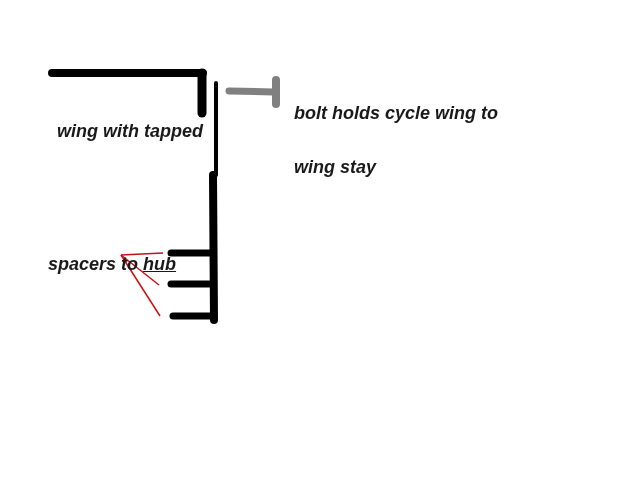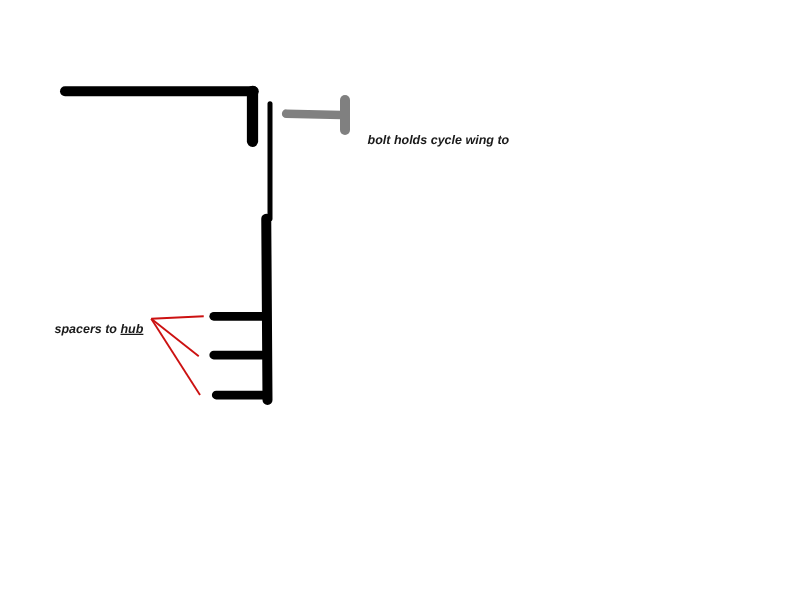--- a/index.html
+++ b/index.html
@@ -3,21 +3,21 @@
   <meta charset="utf-8">
   <style>
     html, body { margin: 0; padding: 0; }
     body { width: 640px; height: 480px; background: #ffffff; position: relative; overflow: hidden; }
     .canvas { position: absolute; left: 0; top: 0; width: 640px; height: 480px; }
     .label {
       position: absolute;
       font-family: "Liberation Sans", sans-serif;
       font-weight: bold;
       font-style: italic;
-      font-size: 10px;
+      font-size: 18px;
       line-height: 18px;
       color: #1a1a1a;
       white-space: pre;
     }
     .u { text-decoration: underline; }
   </style>
 </head>
 <body>
 
 <svg class="canvas" width="640" height="480" viewBox="0 0 640 480">
@@ -44,21 +44,23 @@
   </g>
 
   <g stroke="#cc1111" stroke-width="1.5">
     <line x1="121" y1="255" x2="163" y2="253"></line>
     <line x1="121" y1="255" x2="159" y2="285"></line>
     <line x1="121" y1="255" x2="160" y2="316"></line>
   </g>
 </svg>
 
 <div class="label" style="left:57px; top:86px;">
+  <div>wing with tapped</div>
 </div>
 
 <div class="label" style="left:294px; top:68px;">
   <div>bolt holds cycle wing to</div>
+  <div>wing stay</div>
 </div>
 
 <div class="label" style="left:38px; top:237px;text-align:center;">
   <span>spacers to </span><span class="u">hub</span>
 </div>
 
 </body></html>

